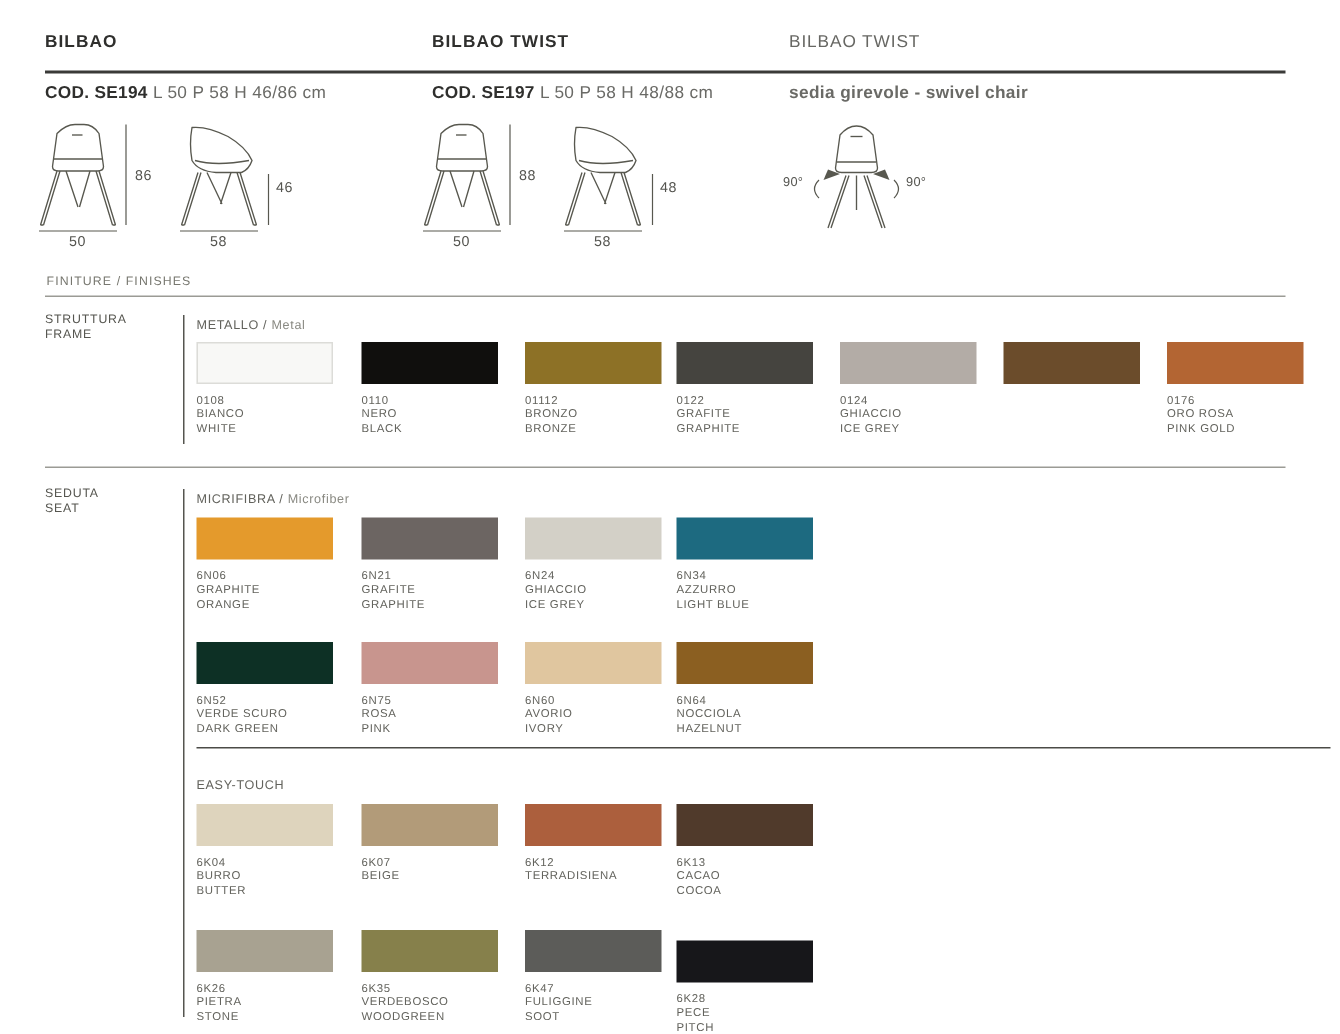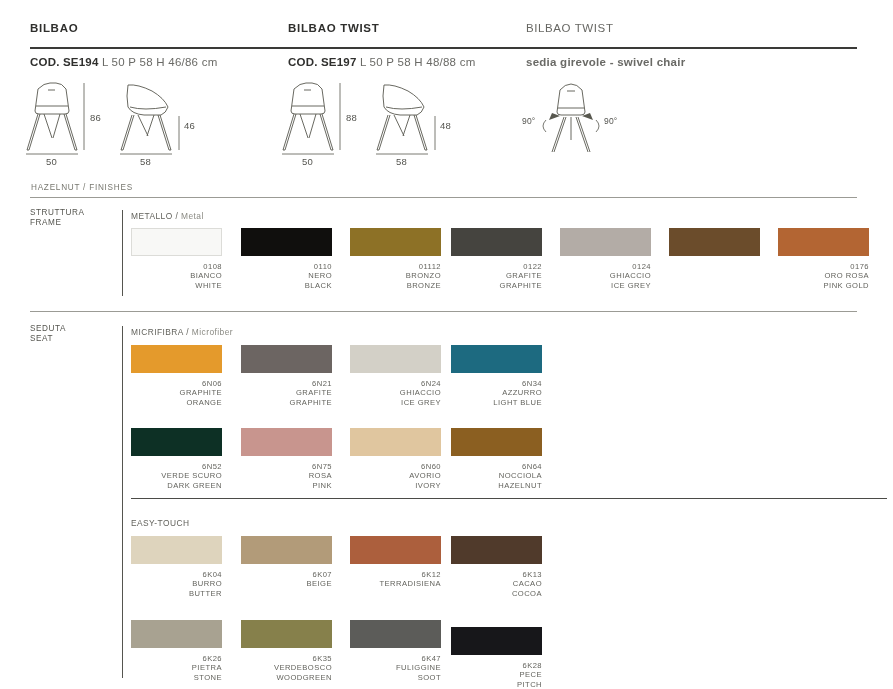--- a/index.html
+++ b/index.html
@@ -88,21 +88,21 @@
   }
   .sub-label .lat{color:#8a8a83;}
 
   .rule-inner{
     position:absolute;height:1px;background:#4b4b47;
   }
 
   
   .swrow{position:absolute;left:101px;}
   .sw{
-    position:absolute;top:0;width:91px;text-align:right;
+    position:absolute;top:0;width:91px;
   }
   .sw .chip{
     width:91px;height:28px;display:block;
   }
   .sw .chip.outline{
     box-sizing:border-box;border:1px solid #dcdcd8;
   }
   .sw .meta{
     margin-top:6px;font-size:7.6px;letter-spacing:.45px;
     line-height:9.4px;color:#63635d;white-space:nowrap;
@@ -234,21 +234,21 @@
         <g fill="#58584f" stroke="none">
           <path d="M44,36 L33,40 L36,33 Z"></path>
           <path d="M66,36 L77,40 L74,33 Z"></path>
         </g>
       </svg>
       <div class="deg" style="left:6px;top:36px;">90°</div>
       <div class="deg" style="left:88px;top:36px;">90°</div>
     </div>
   </div>
 
-  <div class="finishes-label">HAZELNUT / FINISHES</div>
+  <div class="finishes-label">FINITURE / FINISHES</div>
   <div class="rule-thin"></div>
 
   <div class="block blk-frame">
     <div class="cat-name">
       <div>STRUTTURA</div>
       <div>FRAME</div>
     </div>
     <div class="vdiv frame"></div>
 
     <div class="sub-label" style="left:101px;top:3px;">

